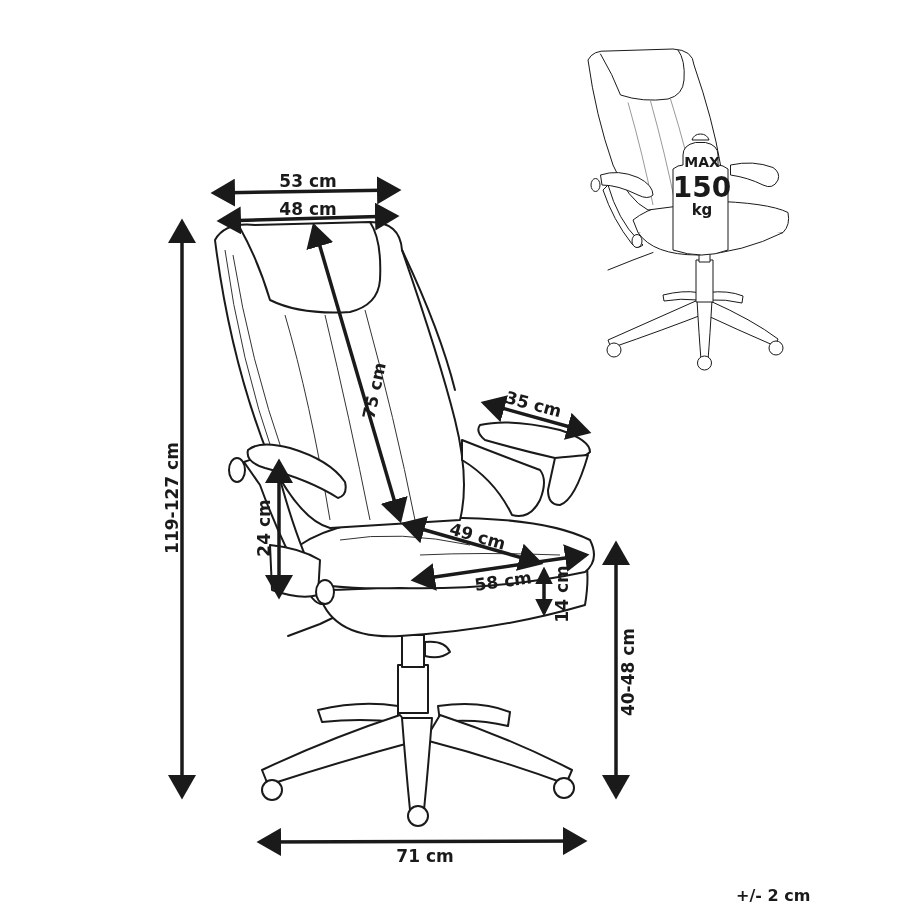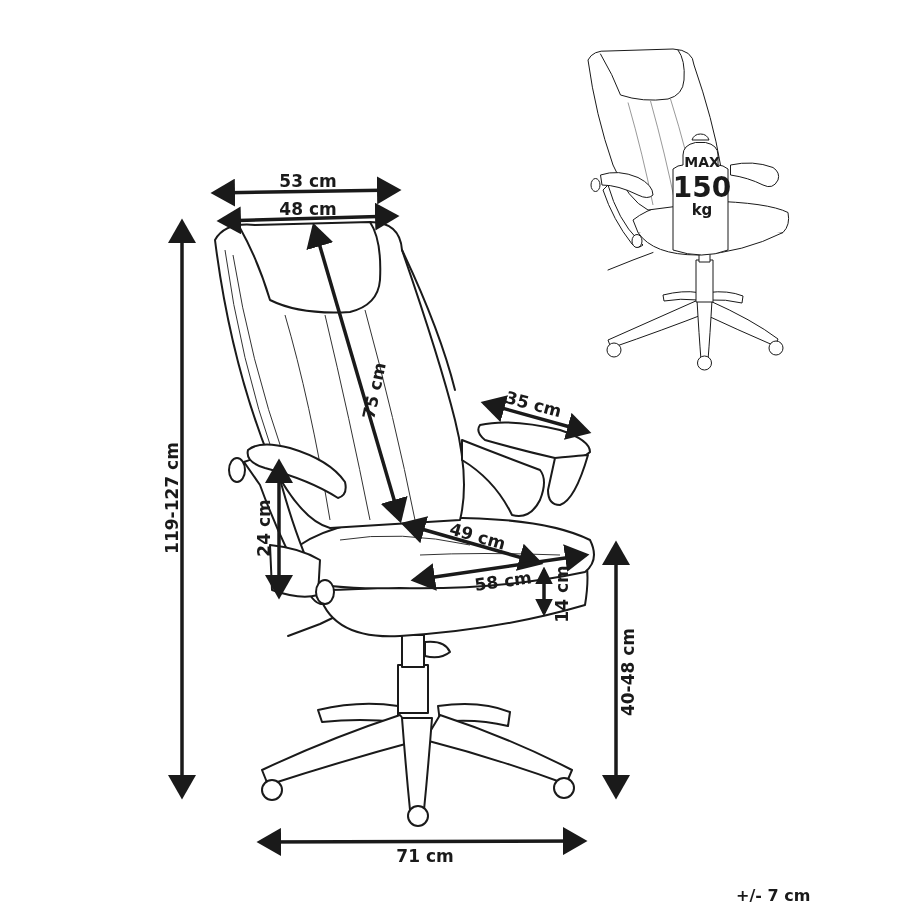--- a/index.html
+++ b/index.html
@@ -157,13 +157,13 @@
     <path class="fillw" d="M210,230 Q210,210 235,205 L255,205 Q280,210 280,230 L280,250 Q290,250 300,258 L300,420 Q250,440 190,420 L190,258 Q200,250 210,250 Z"></path>
     <path class="fillw" d="M228,200 Q232,188 245,188 Q258,188 262,200 Z"></path>
   </g>
   <g>
     <text x="702" y="167" text-anchor="middle" font-size="14">MAX</text>
     <text x="702" y="197" text-anchor="middle" font-size="28">150</text>
     <text x="702" y="215" text-anchor="middle" font-size="15">kg</text>
   </g>
 </svg>
 
-<div class="tol">+/- 7 cm</div>
+<div class="tol">+/- 2 cm</div>
 
 </body></html>

